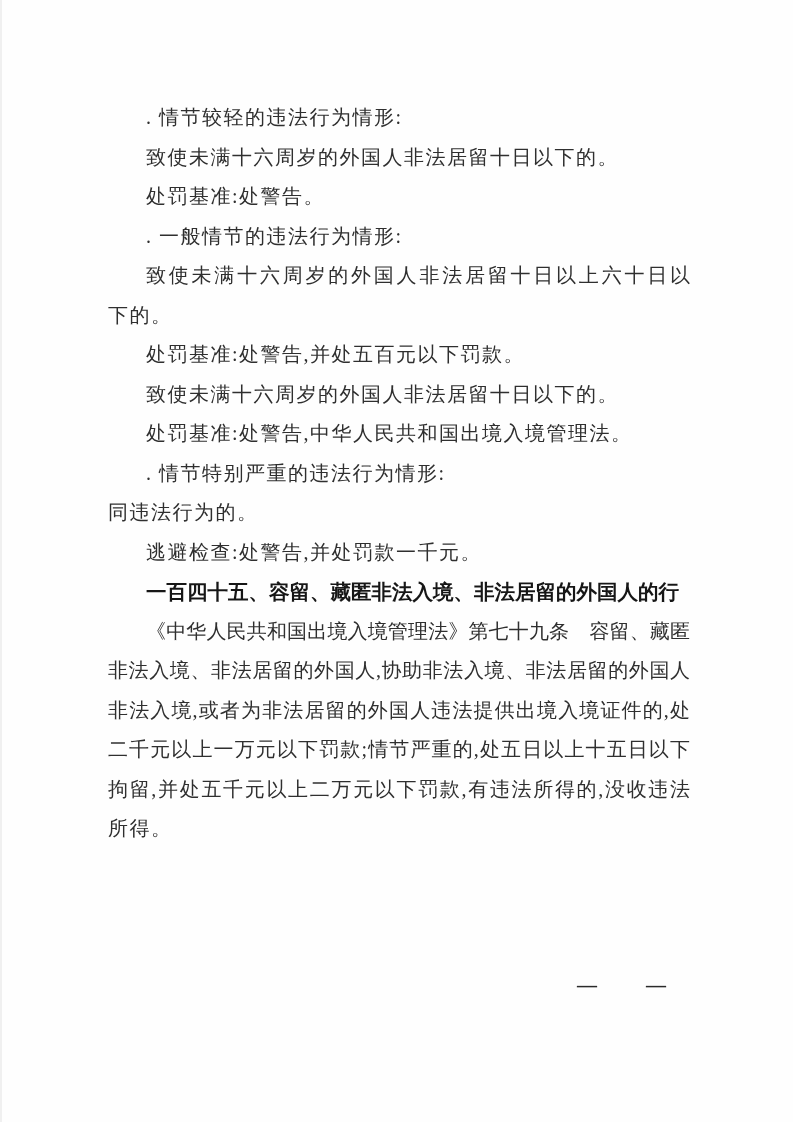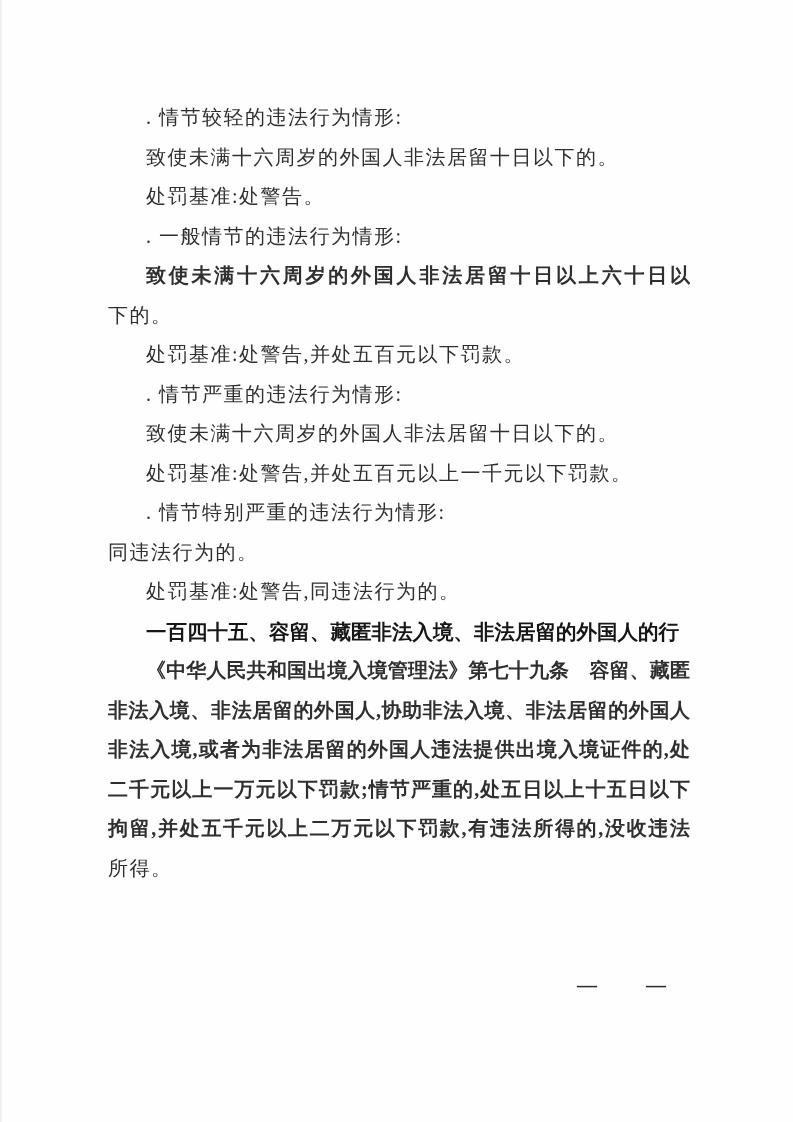--- a/index.html
+++ b/index.html
@@ -31,21 +31,20 @@
     white-space: normal;
     overflow: hidden;
   }
   .line.indent {
     padding-left: 38px;
   }
   .line.fill {
     letter-spacing: 0;
     text-align: justify;
     text-align-last: justify;
-    font-weight: bold;
   }
   .line.heading {
     font-family: "Liberation Sans", sans-serif;
     font-weight: 700;
     font-size: 20.5px;
     letter-spacing: 0;
     color: #161616;
   }
   .footer-row {
     position: absolute;
@@ -75,26 +74,25 @@
 <div class="page">
   <div class="content">
 
   <div class="line indent">. 情节较轻的违法行为情形:</div>
       <div class="line indent">致使未满十六周岁的外国人非法居留十日以下的。</div>
       <div class="line indent">处罚基准:处警告。</div>
       <div class="line indent">. 一般情节的违法行为情形:</div>
       <div class="line indent fill">致使未满十六周岁的外国人非法居留十日以上六十日以</div>
       <div class="line">下的。</div>
       <div class="line indent">处罚基准:处警告,并处五百元以下罚款。</div>
-      <div class="line indent">. 情节严重的违法行为情形:</div>
       <div class="line indent">致使未满十六周岁的外国人非法居留十日以下的。</div>
-      <div class="line indent">处罚基准:处警告,并处五百元以上一千元以下罚款。</div>
+      <div class="line indent">处罚基准:处警告,中华人民共和国出境入境管理法。</div>
       <div class="line indent">. 情节特别严重的违法行为情形:</div>
       <div class="line">同违法行为的。</div>
-      <div class="line indent">处罚基准:处警告,同违法行为的。</div>
+      <div class="line indent">逃避检查:处警告,并处罚款一千元。</div>
       <div class="line indent heading">一百四十五、容留、藏匿非法入境、非法居留的外国人的行为</div>
       <div class="line indent fill">《中华人民共和国出境入境管理法》第七十九条　容留、藏匿</div>
       <div class="line fill">非法入境、非法居留的外国人,协助非法入境、非法居留的外国人</div>
       <div class="line fill">非法入境,或者为非法居留的外国人违法提供出境入境证件的,处</div>
       <div class="line fill">二千元以上一万元以下罚款;情节严重的,处五日以上十五日以下</div>
       <div class="line fill">拘留,并处五千元以上二万元以下罚款,有违法所得的,没收违法</div>
       <div class="line">所得。</div>
     </div>
   <div class="footer-row">
     <span class="page-dash">—</span>

